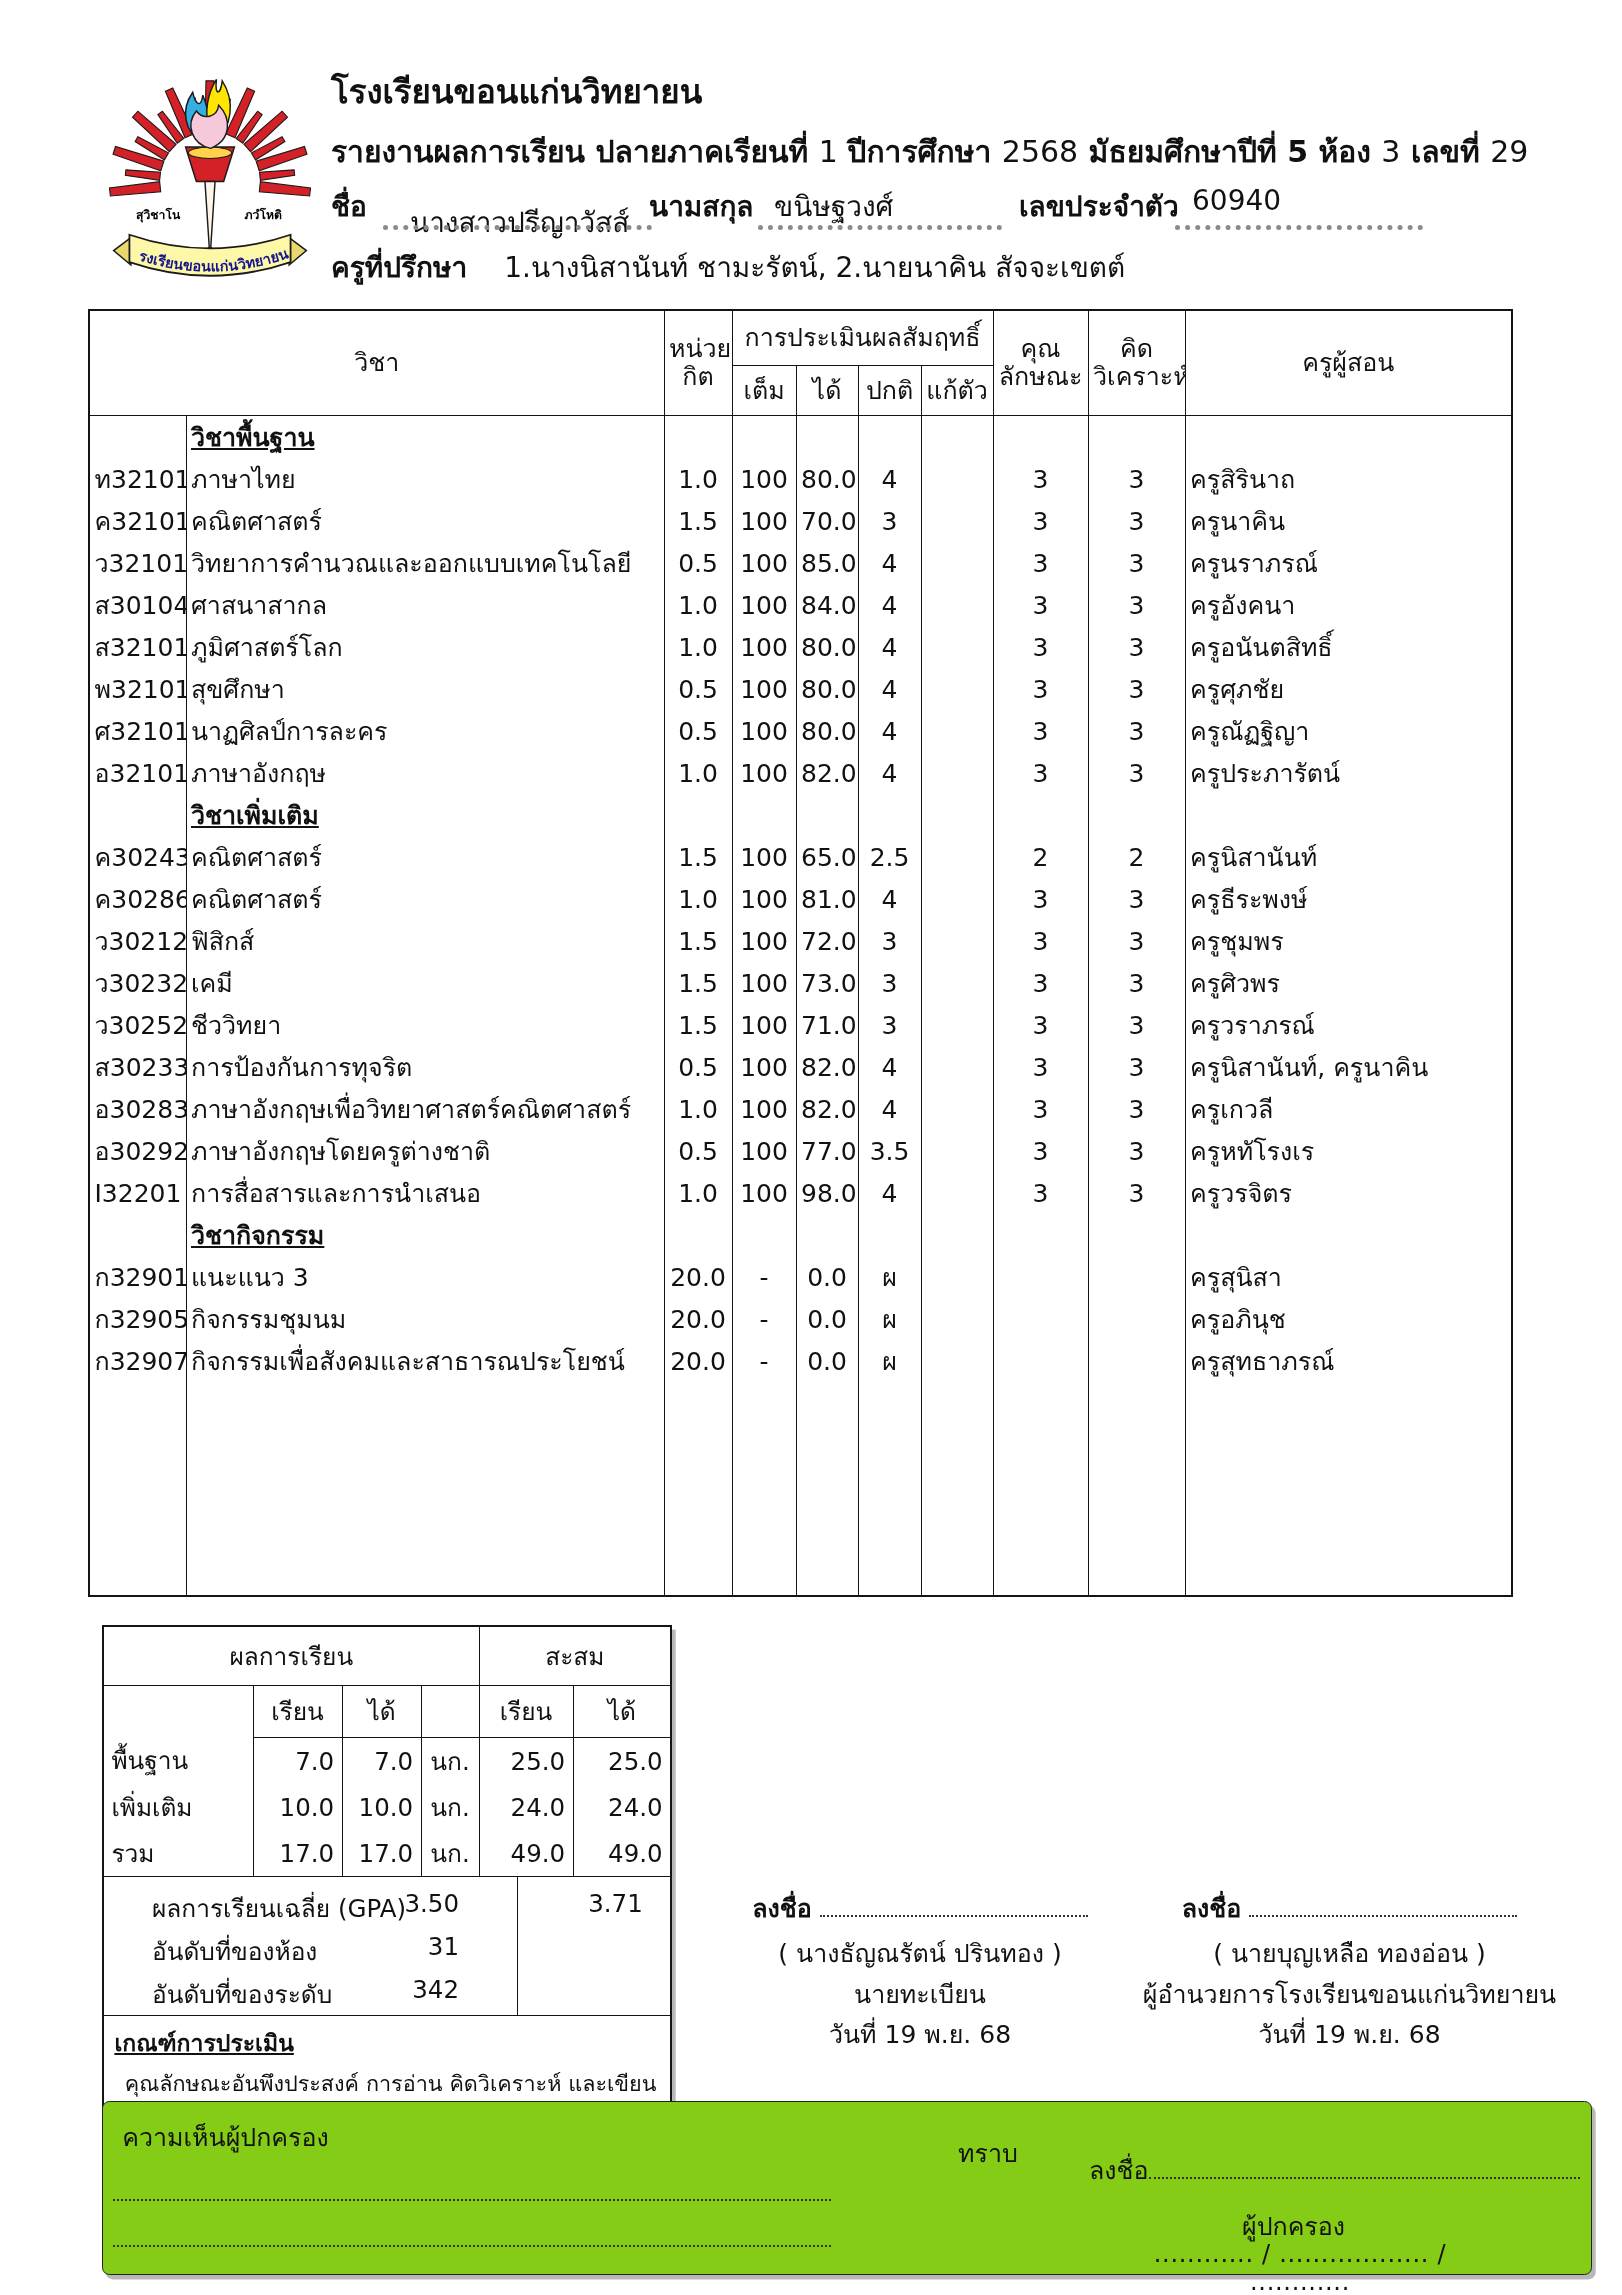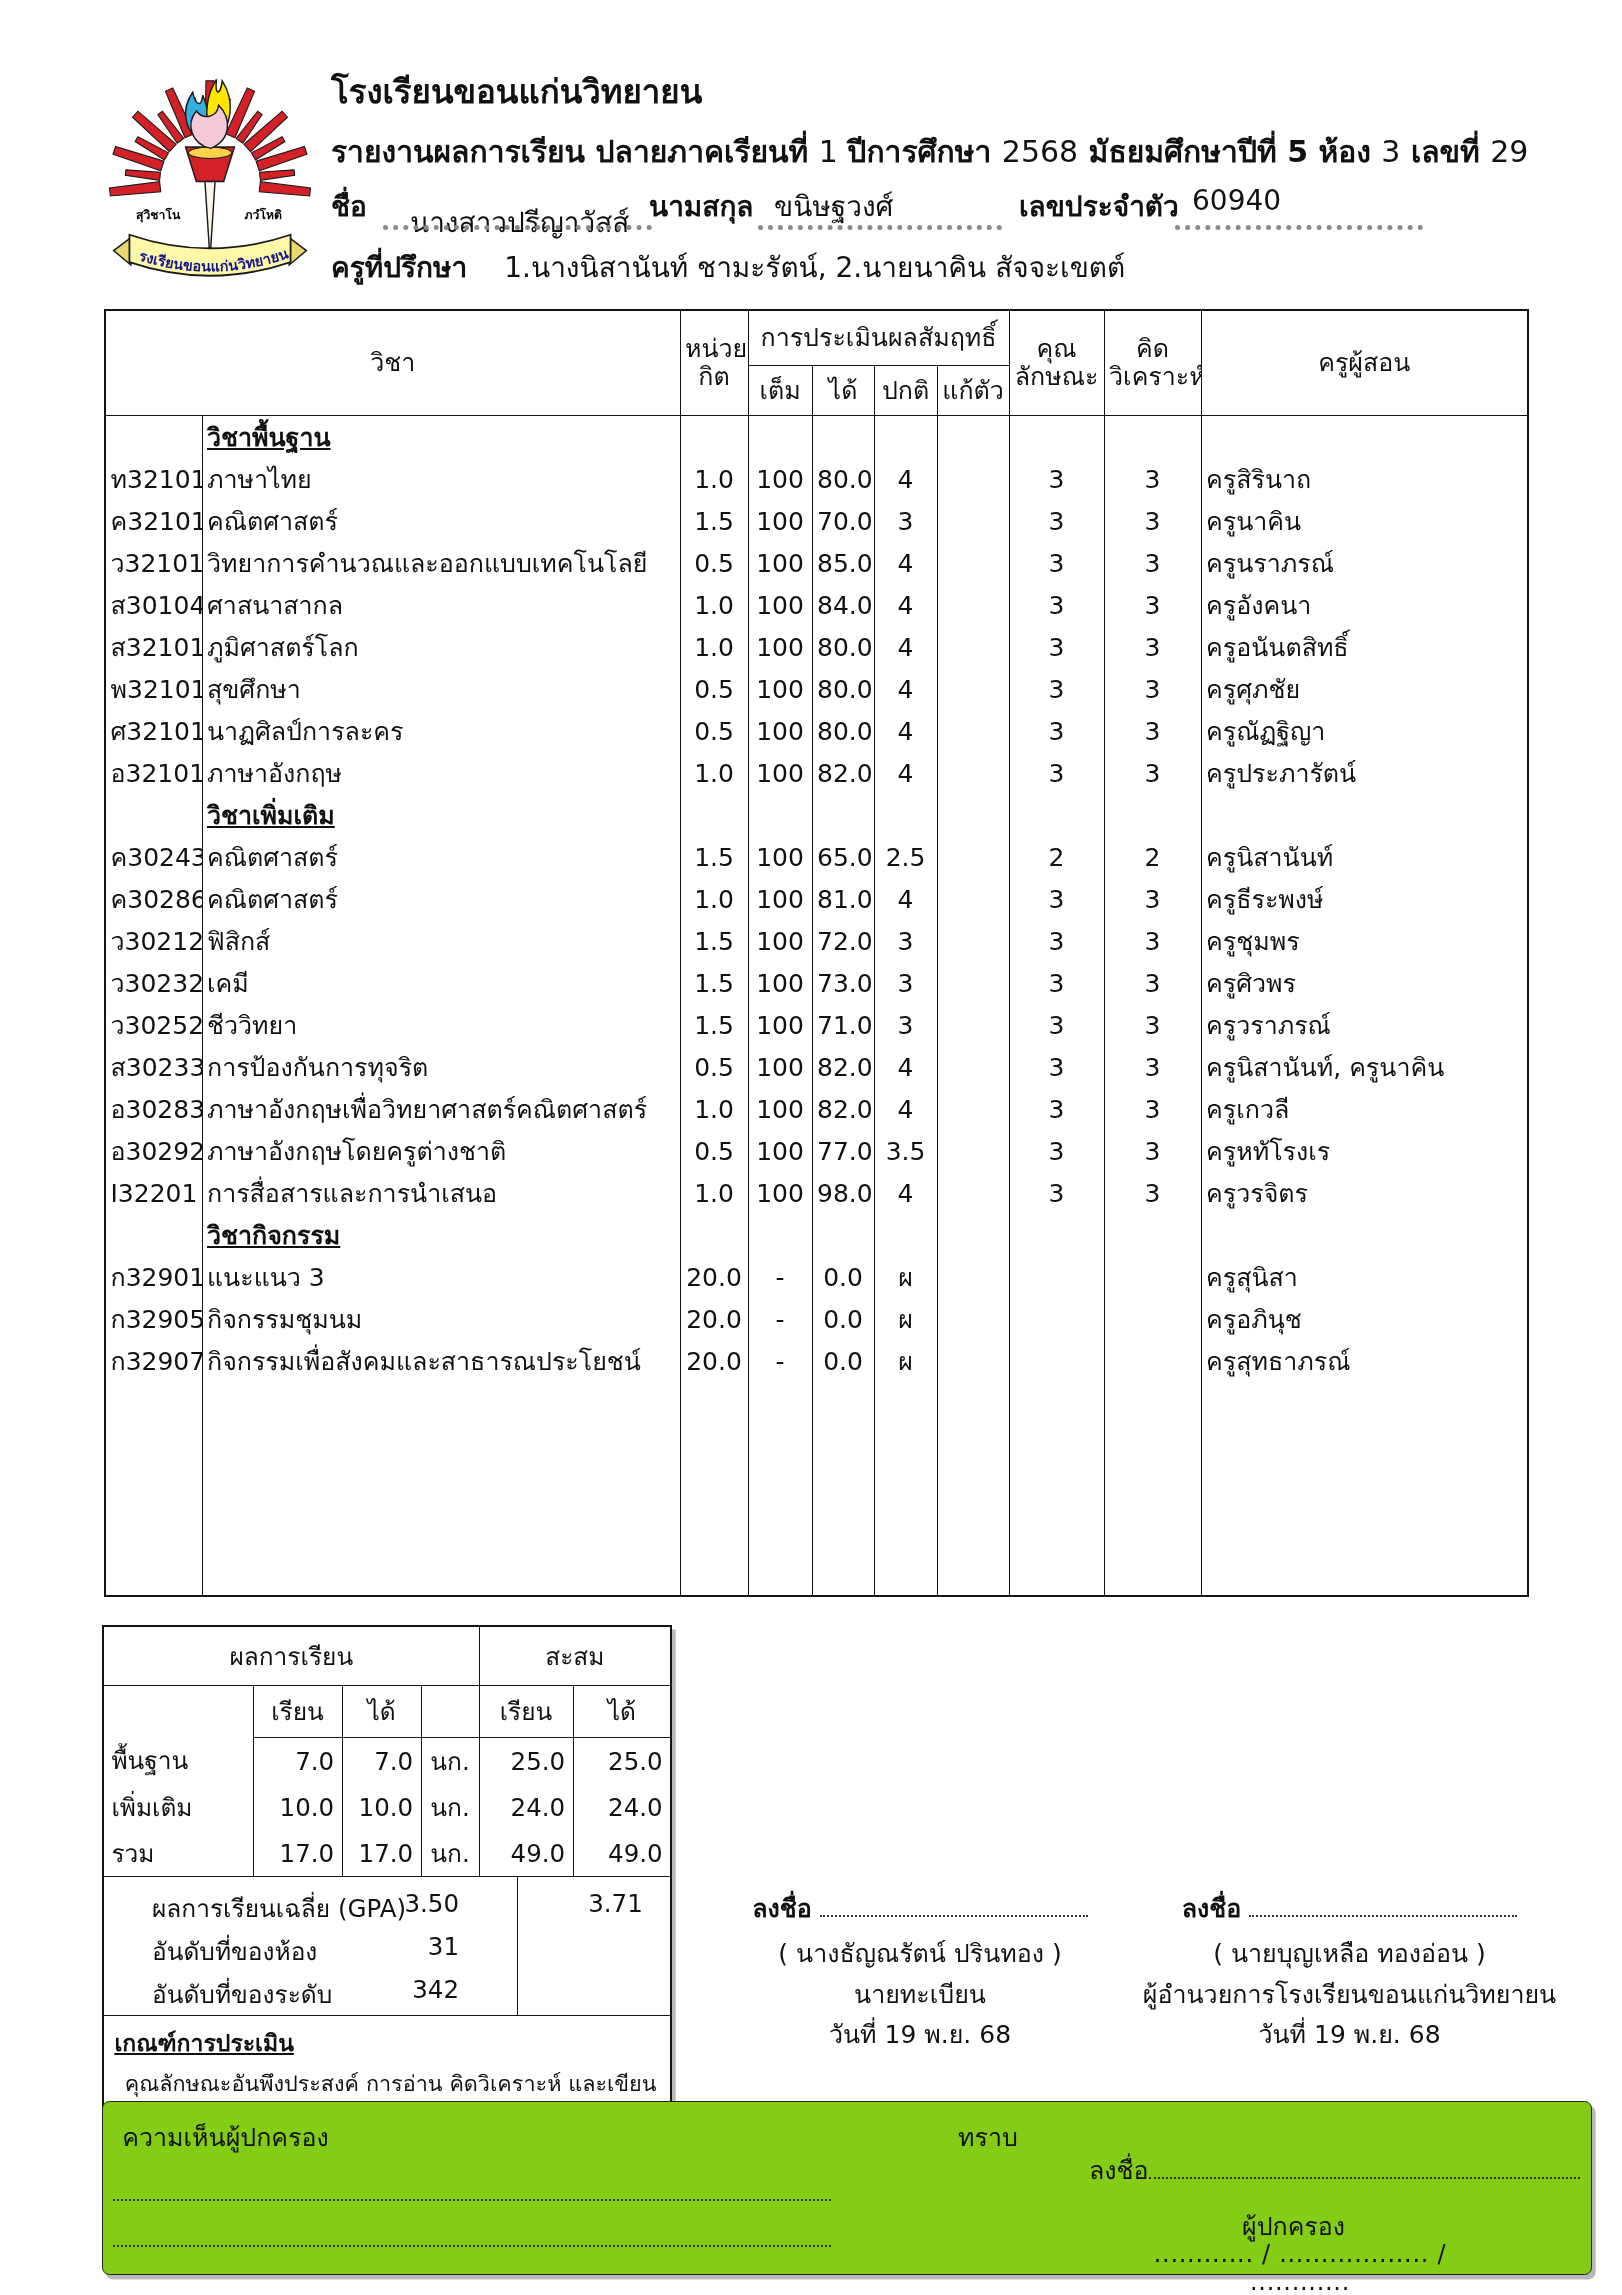--- a/index.html
+++ b/index.html
@@ -67,21 +67,21 @@
   .sig-l1{top:0;}
   .sig-l2{top:45px;}
   .sig-l3{top:86px;}
   .sig-l4{top:126px;}
   .leader{display:inline-block;width:268px;border-bottom:2.2px dotted #333;height:22px;vertical-align:baseline;}
 
   
   .foot-box{left:102px;top:2101px;width:1490px;height:174px;border:1.5px solid #222;border-radius:7.4px;
             background:#84cc16;box-shadow:3.7px 4.5px 0 rgba(0,0,0,0.28);box-sizing:border-box;}
   .foot-title{left:19.3px;top:15px;font-size:25px;}
-  .foot-ack{left:855px;top:15px;font-size:25px;}
+  .foot-ack{left:855px;top:31px;font-size:25px;}
   .foot-sign{left:986px;top:48px;font-size:25px;white-space:nowrap;}
   .foot-sign .leader2{display:inline-block;width:431px;border-bottom:2.2px dotted #333;height:21px;}
   .foot-dot1{left:10.4px;top:97px;width:718px;border-bottom:2.2px dotted #333;height:0;}
   .foot-dot2{left:10.4px;top:143px;width:718px;border-bottom:2.2px dotted #333;height:0;}
   .foot-signer{left:1101px;top:104px;width:179px;text-align:center;font-size:25px;}
   .foot-date{left:1041px;top:138px;width:312px;text-align:center;font-size:24px;letter-spacing:0.7px;}
 
   svg text{font-family:"DejaVu Sans","Liberation Sans",sans-serif;}
 </style>
 </head>
@@ -144,21 +144,21 @@
   <div class="abs dotted-rule" style="left:383px;top:225px;width:269px;"></div>
   <div class="abs dotted-rule" style="left:758px;top:225px;width:244px;"></div>
   <div class="abs dotted-rule" style="left:1175px;top:225px;width:248px;"></div>
 
   <div class="abs hline4">
     <span class="b">ครูที่ปรึกษา</span>
     <span style="display:inline-block;width:19.3px;"></span>
     <span>1.นางนิสานันท์  ชามะรัตน์, 2.นายนาคิน  สัจจะเขตต์</span>
   </div>
 
-  <table class="subjects abs" style="left:104px;top:309px;">
+  <table class="subjects abs" style="left:88px;top:309px;">
     <colgroup>
       <col style="width:97px">
         <col style="width:478px">
         <col style="width:68px">
         <col style="width:64px">
       <col style="width:62px">
         <col style="width:63px">
         <col style="width:72px">
         <col style="width:95px">
       <col style="width:97px">

